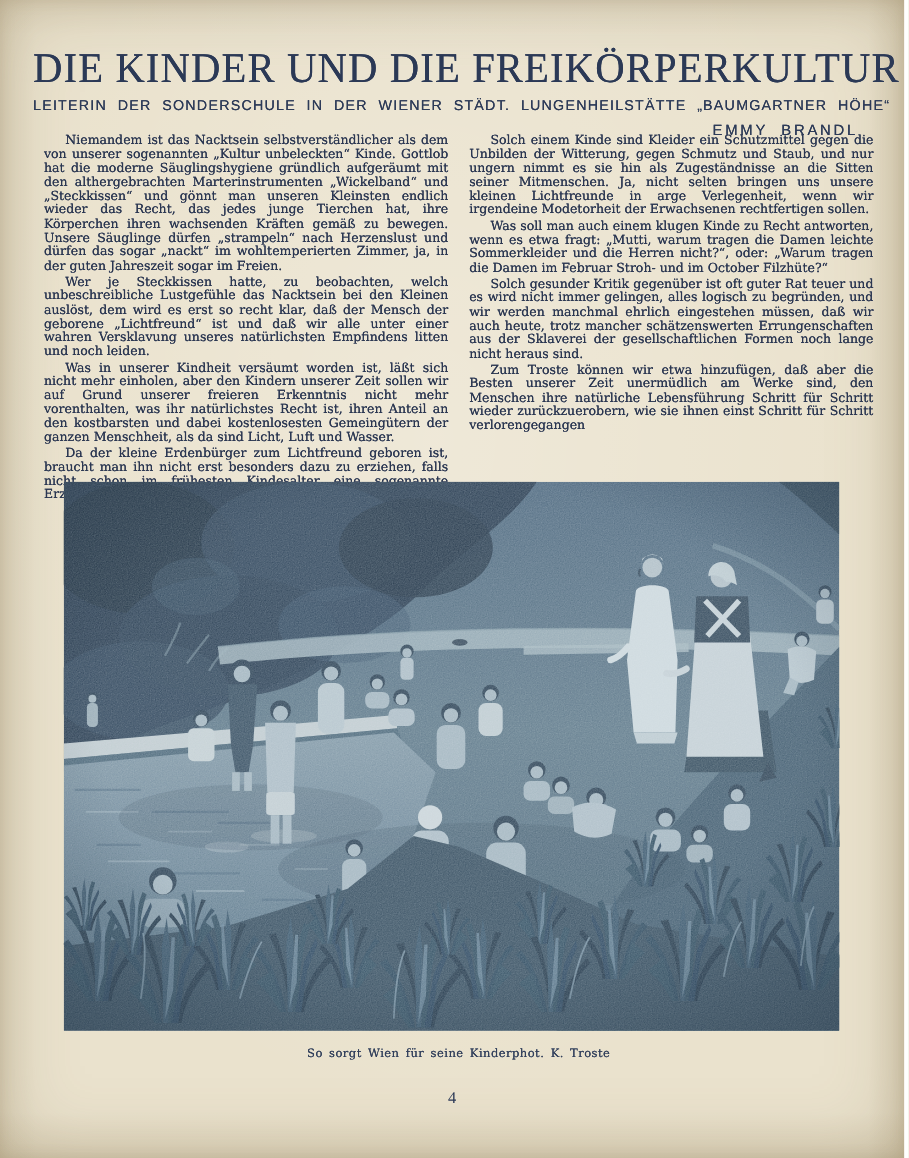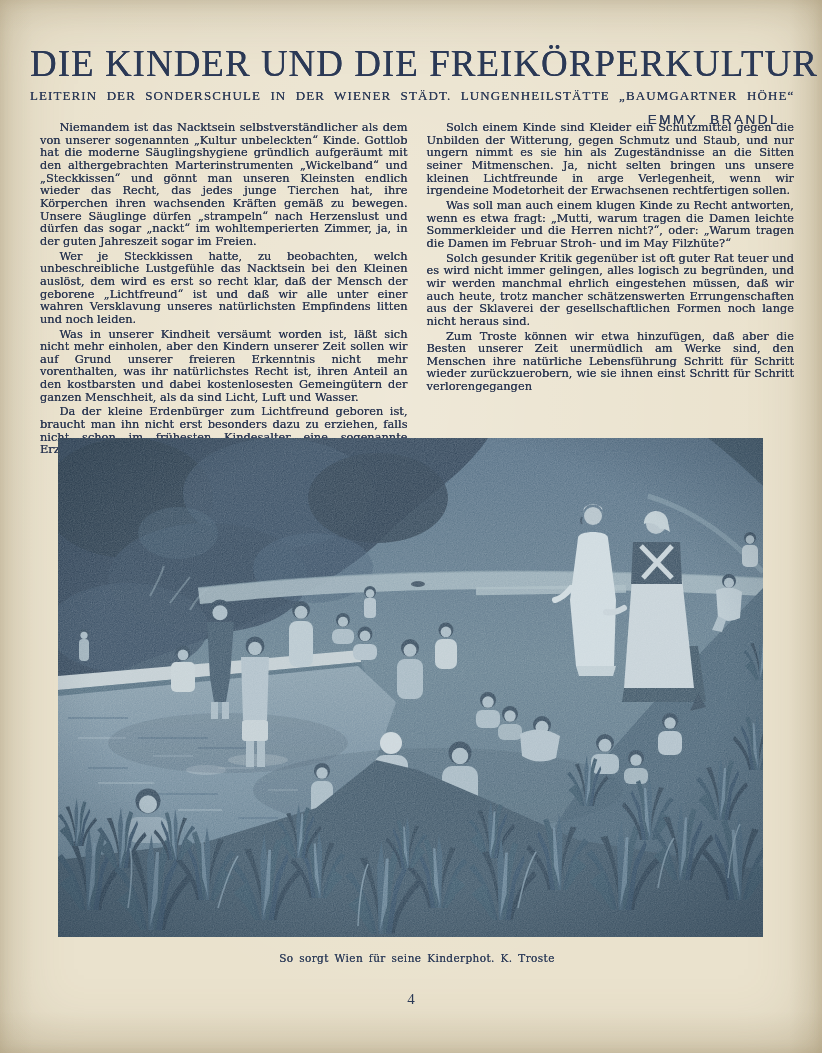--- a/index.html
+++ b/index.html
@@ -15,21 +15,21 @@
     color:#2c3a56;
   }
   .masthead{position:absolute;left:30px;right:30px;top:44px;text-align:center;}
   .title{
     font-family:"Liberation Serif", serif;
     font-size:37px;font-weight:normal;letter-spacing:1px;line-height:1;
     color:#2b3956;margin:0;white-space:nowrap;
     transform:scaleY(1.04);text-shadow:0 0 .4px #2b3956;
   }
   .subtitle{
-    font-family:Liberation Serif, serif;
+    font-family:Liberation Sans, sans-serif;
     font-size:13px;letter-spacing:1.1px;word-spacing:5px;
     color:#2d3b58;margin-top:7px;white-space:nowrap;text-shadow:0 0 .3px #2d3b58;
   }
   .author{
     font-family:"Liberation Sans", sans-serif;
     font-size:13.5px;letter-spacing:2.5px;word-spacing:6px;
     color:#2d3b58;margin-top:8px;text-align:right;padding-right:12px;
     text-shadow:0 0 .3px #2d3b58;
   }
   .columns{position:absolute;top:121px;left:40px;width:754px;display:flex;gap:19px;justify-content:center;}
@@ -67,21 +67,21 @@
 
   <main class="columns">
     <div class="col">
       <p>Niemandem ist das Nacktsein selbstverständlicher als dem von unserer sogenannten „Kultur unbeleckten“ Kinde. Gottlob hat die moderne Säuglingshygiene gründlich aufgeräumt mit den althergebrachten Marterinstrumenten „Wickelband“ und „Steckkissen“ und gönnt man unseren Kleinsten endlich wieder das Recht, das jedes junge Tierchen hat, ihre Körperchen ihren wachsenden Kräften gemäß zu bewegen. Unsere Säuglinge dürfen „strampeln“ nach Herzenslust und dürfen das sogar „nackt“ im wohltemperierten Zimmer, ja, in der guten Jahreszeit sogar im Freien.</p>
       <p>Wer je Steckkissen hatte, zu beobachten, welch unbeschreibliche Lustgefühle das Nacktsein bei den Kleinen auslöst, dem wird es erst so recht klar, daß der Mensch der geborene „Lichtfreund“ ist und daß wir alle unter einer wahren Versklavung unseres natürlichsten Empfindens litten und noch leiden.</p>
       <p>Was in unserer Kindheit versäumt worden ist, läßt sich nicht mehr einholen, aber den Kindern unserer Zeit sollen wir auf Grund unserer freieren Erkenntnis nicht mehr vorenthalten, was ihr natürlichstes Recht ist, ihren Anteil an den kostbarsten und dabei kostenlosesten Gemeingütern der ganzen Menschheit, als da sind Licht, Luft und Wasser.</p>
       <p>Da der kleine Erdenbürger zum Lichtfreund geboren ist, braucht man ihn nicht erst besonders dazu zu erziehen, falls nicht schon im frühesten Kindesalter eine sogenannte Erziehung ver-</p>
     </div>
     <div class="col">
       <p>Solch einem Kinde sind Kleider ein Schutzmittel gegen die Unbilden der Witterung, gegen Schmutz und Staub, und nur ungern nimmt es sie hin als Zugeständnisse an die Sitten seiner Mitmenschen. Ja, nicht selten bringen uns unsere kleinen Lichtfreunde in arge Verlegenheit, wenn wir irgendeine Modetorheit der Erwachsenen rechtfertigen sollen.</p>
-      <p>Was soll man auch einem klugen Kinde zu Recht antworten, wenn es etwa fragt: „Mutti, warum tragen die Damen leichte Sommerkleider und die Herren nicht?“, oder: „Warum tragen die Damen im Februar Stroh- und im May Filzhüte?“</p>
+      <p>Was soll man auch einem klugen Kinde zu Recht antworten, wenn es etwa fragt: „Mutti, warum tragen die Damen leichte Sommerkleider und die Herren nicht?“, oder: „Warum tragen die Damen im Februar Stroh- und im October Filzhüte?“</p>
       <p>Solch gesunder Kritik gegenüber ist oft guter Rat teuer und es wird nicht immer gelingen, alles logisch zu begründen, und wir werden manchmal ehrlich eingestehen müssen, daß wir auch heute, trotz mancher schätzenswerten Errungenschaften aus der Sklaverei der gesellschaftlichen Formen noch lange nicht heraus sind.</p>
       <p>Zum Troste können wir etwa hinzufügen, daß aber die Besten unserer Zeit unermüdlich am Werke sind, den Menschen ihre natürliche Lebensführung Schritt für Schritt wieder zurückzuerobern, wie sie ihnen einst Schritt für Schritt verlorengegangen</p>
     </div>
   </main>
 
   <figure class="photo" style="margin:0">
     <svg width="705" height="499" viewBox="0 0 705 499" xmlns="http://www.w3.org/2000/svg">
       <defs>
         <linearGradient id="hillGrad" x1="0" y1="0" x2="0" y2="1">
           <stop offset="0" stop-color="#48637b"></stop>

